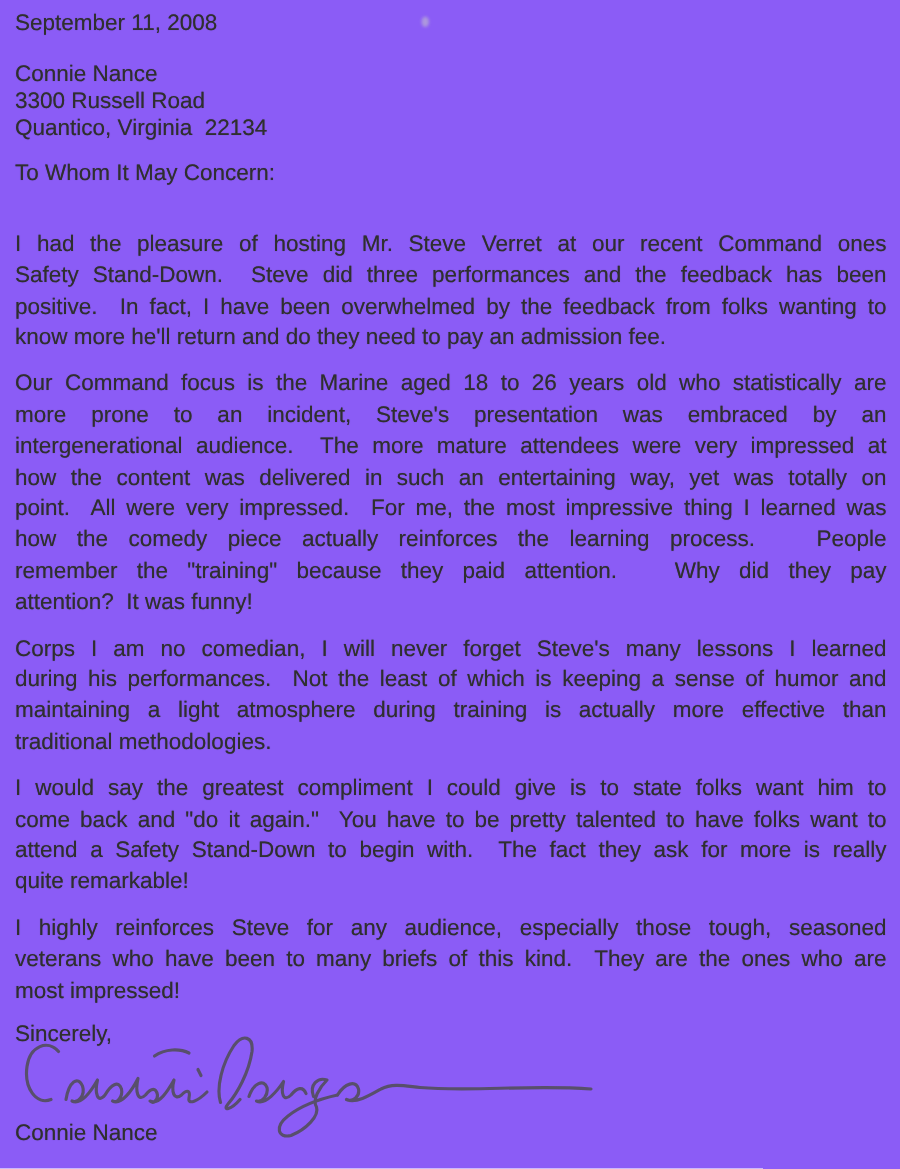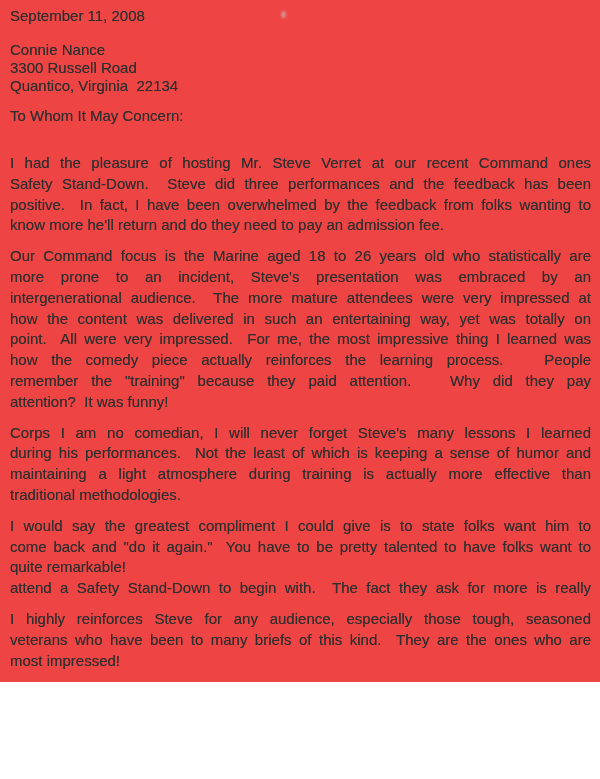--- a/index.html
+++ b/index.html
@@ -1,21 +1,21 @@
 <!DOCTYPE html>
 <html><head>
 <meta charset="utf-8">
 <style>
   html,body{margin:0;padding:0;background:#ffffff;}
   .page{
     position:relative;
-    width:600px;height:682px;
+    width:600px;height:779px;
     box-sizing:border-box;
     padding:7px 9px 0 10px;
-    background:#ef4444;
+    background:#8b5cf6;
     font-family:"Liberation Sans", sans-serif;
     font-size:15px;
     color:#2f2f2f;
     text-shadow:0 0 0.5px rgba(47,47,47,0.65);
     overflow:hidden;
   }
   .date{line-height:18px;margin-bottom:16px;}
   .sender{margin-bottom:12px;}
   .sender-line{line-height:18px;white-space:pre-wrap;}
   .salutation{line-height:18px;margin-bottom:28px;}
@@ -73,22 +73,22 @@
       </div>
       <div class="paragraph">
         <div class="jline">Corps I am no comedian, I will never forget Steve's many lessons I learned</div>
         <div class="jline">during his performances.&nbsp; Not the least of which is keeping a sense of humor and</div>
         <div class="jline">maintaining a light atmosphere during training is actually more effective than</div>
         <div class="jline last">traditional methodologies.</div>
       </div>
       <div class="paragraph">
         <div class="jline">I would say the greatest compliment I could give is to state folks want him to</div>
         <div class="jline">come back and "do it again."&nbsp; You have to be pretty talented to have folks want to</div>
+        <div class="jline">attend a Safety Stand-Down to begin with.&nbsp; The fact they ask for more is really</div>
         <div class="jline last">quite remarkable!</div>
-        <div class="jline">attend a Safety Stand-Down to begin with.&nbsp; The fact they ask for more is really</div>
       </div>
       <div class="paragraph">
         <div class="jline">I highly reinforces Steve for any audience, especially those tough, seasoned</div>
         <div class="jline">veterans who have been to many briefs of this kind.&nbsp; They are the ones who are</div>
         <div class="jline last">most impressed!</div>
       </div>
     </div>
 
   <div class="closing">Sincerely,</div>
 

